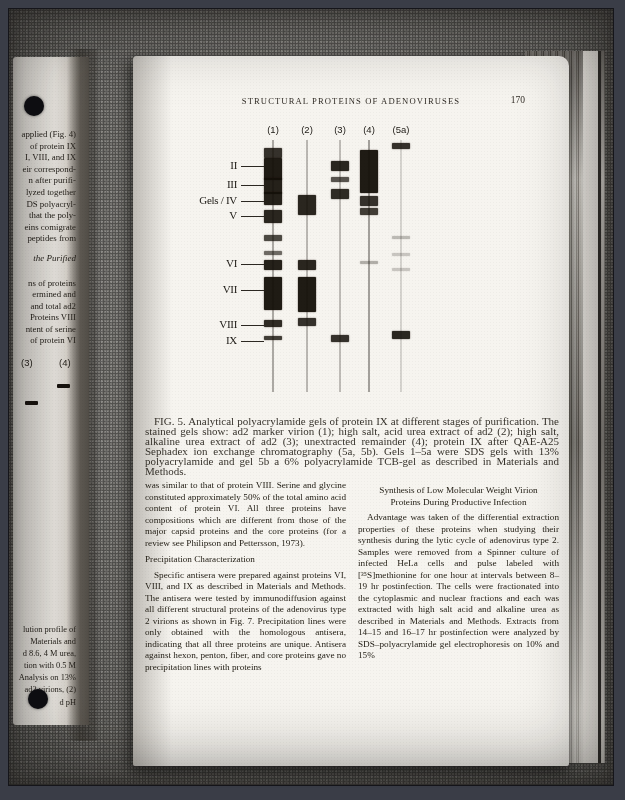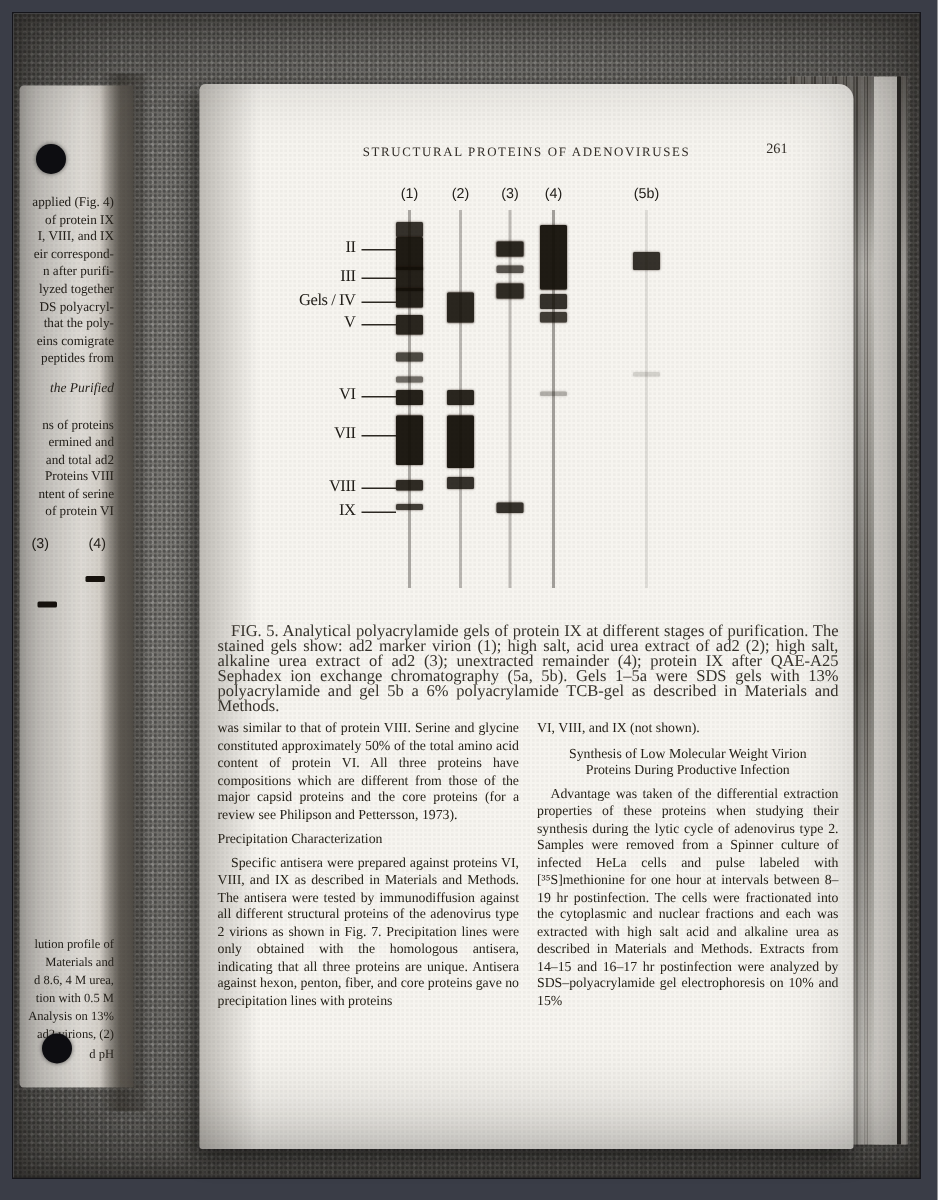--- a/index.html
+++ b/index.html
@@ -142,21 +142,21 @@
         <div>Analysis on 13%</div>
         <div>ad2 virions, (2)</div>
         <div>d pH</div>
       </div>
   </div>
 
   <div class="gutter"></div>
 
   <div class="right-page">
     <div class="running-head">STRUCTURAL PROTEINS OF ADENOVIRUSES</div>
-    <div class="page-num">261</div>
+    <div class="page-num">170</div>
 
     <div id="gel">
         <div class="lane" style="left: 111px;">
           <div class="lane-label">(1)</div>
           <div class="streak" style="opacity: 0.4;"></div>
           <div class="band" style="top: 30px; height: 10px; opacity: 0.85;"></div>
           <div class="band" style="top: 40px; height: 22px; opacity: 0.95;"></div>
           <div class="band" style="top: 60px; height: 16px; opacity: 0.92;"></div>
           <div class="band" style="top: 74px; height: 13px; opacity: 0.92;"></div>
           <div class="band" style="top: 92px; height: 13px; opacity: 0.9;"></div>
@@ -184,25 +184,28 @@
           <div class="band" style="top: 217px; height: 7px; opacity: 0.85;"></div>
         </div>
         <div class="lane" style="left: 207px;">
           <div class="lane-label">(4)</div>
           <div class="streak" style="opacity: 0.45;"></div>
           <div class="band" style="top: 32px; height: 43px; opacity: 0.95;"></div>
           <div class="band" style="top: 78px; height: 10px; opacity: 0.85;"></div>
           <div class="band" style="top: 90px; height: 7px; opacity: 0.8;"></div>
           <div class="band" style="top: 143px; height: 3px; opacity: 0.3;"></div>
         </div>
-        <div class="lane" style="left: 269px;">
-          <div class="lane-label">(5b)</div>
-          <div class="streak" style="opacity: 0.12;"></div>
-          <div class="band" style="top: 50px; height: 12px; opacity: 0.85;"></div>
-          <div class="band" style="top: 130px; height: 3px; opacity: 0.15;"></div>
+        <div class="lane" style="left: 239px;">
+          <div class="lane-label">(5a)</div>
+          <div class="streak" style="opacity: 0.18;"></div>
+          <div class="band" style="top: 25px; height: 6px; opacity: 0.85;"></div>
+          <div class="band" style="top: 118px; height: 3px; opacity: 0.25;"></div>
+          <div class="band" style="top: 135px; height: 3px; opacity: 0.2;"></div>
+          <div class="band" style="top: 150px; height: 3px; opacity: 0.2;"></div>
+          <div class="band" style="top: 213px; height: 8px; opacity: 0.9;"></div>
         </div>
         <div class="gel-row" style="top: 41px;">
           <span class="row-label">II</span>
           <div class="leader"></div>
         </div>
         <div class="gel-row" style="top: 60px;">
           <span class="row-label">III</span>
           <div class="leader"></div>
         </div>
         <div class="gel-row" style="top: 76px;">
@@ -233,21 +236,20 @@
 
     <div class="caption">FIG. 5. Analytical polyacrylamide gels of protein IX at different stages of purification. The stained gels show: ad2 marker virion (1); high salt, acid urea extract of ad2 (2); high salt, alkaline urea extract of ad2 (3); unextracted remainder (4); protein IX after QAE-A25 Sephadex ion exchange chromatography (5a, 5b). Gels 1–5a were SDS gels with 13% polyacrylamide and gel 5b a 6% polyacrylamide TCB-gel as described in Materials and Methods.</div>
 
     <div class="cols">
       <div class="col">
         <p>was similar to that of protein VIII. Serine and glycine constituted approximately 50% of the total amino acid content of protein VI. All three proteins have compositions which are different from those of the major capsid proteins and the core proteins (for a review see Philipson and Pettersson, 1973).</p>
         <h4 class="col-heading">Precipitation Characterization</h4>
         <p class="indent">Specific antisera were prepared against proteins VI, VIII, and IX as described in Materials and Methods. The antisera were tested by immunodiffusion against all different structural proteins of the adenovirus type 2 virions as shown in Fig. 7. Precipitation lines were only obtained with the homologous antisera, indicating that all three proteins are unique. Antisera against hexon, penton, fiber, and core proteins gave no precipitation lines with proteins</p>
       </div>
       <div class="col">
-        <p class="cont-line">VI, VIII, and IX (not shown).</p>
         <h4 class="col-heading center">Synthesis of Low Molecular Weight Virion
 Proteins During Productive Infection</h4>
         <p class="indent">Advantage was taken of the differential extraction properties of these proteins when studying their synthesis during the lytic cycle of adenovirus type 2. Samples were removed from a Spinner culture of infected HeLa cells and pulse labeled with [³⁵S]methionine for one hour at intervals between 8–19 hr postinfection. The cells were fractionated into the cytoplasmic and nuclear fractions and each was extracted with high salt acid and alkaline urea as described in Materials and Methods. Extracts from 14–15 and 16–17 hr postinfection were analyzed by SDS–polyacrylamide gel electrophoresis on 10% and 15%</p>
       </div>
     </div>
   </div>
 
   <div class="fore-edge"></div>
 
   <div class="hole" id="hole-top"></div>

